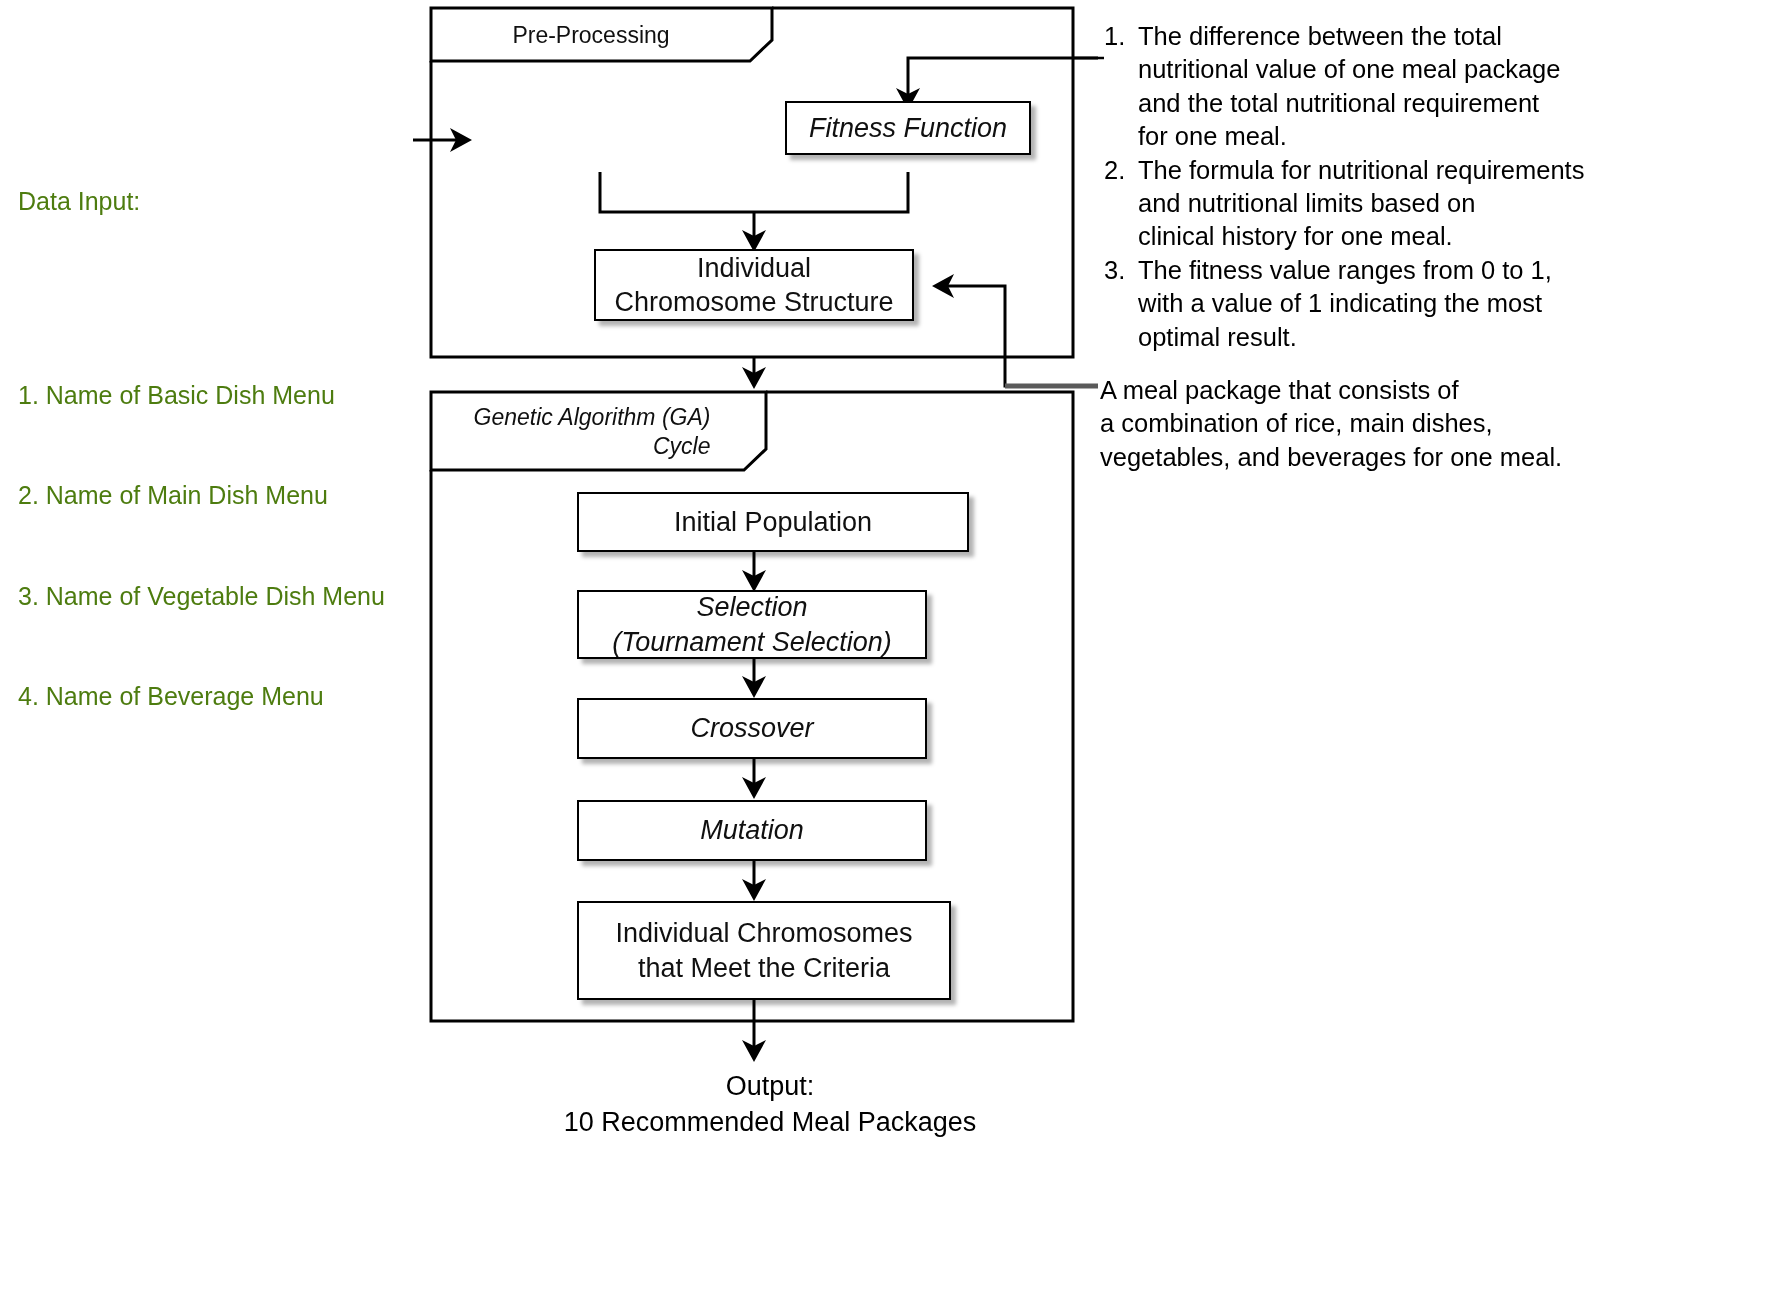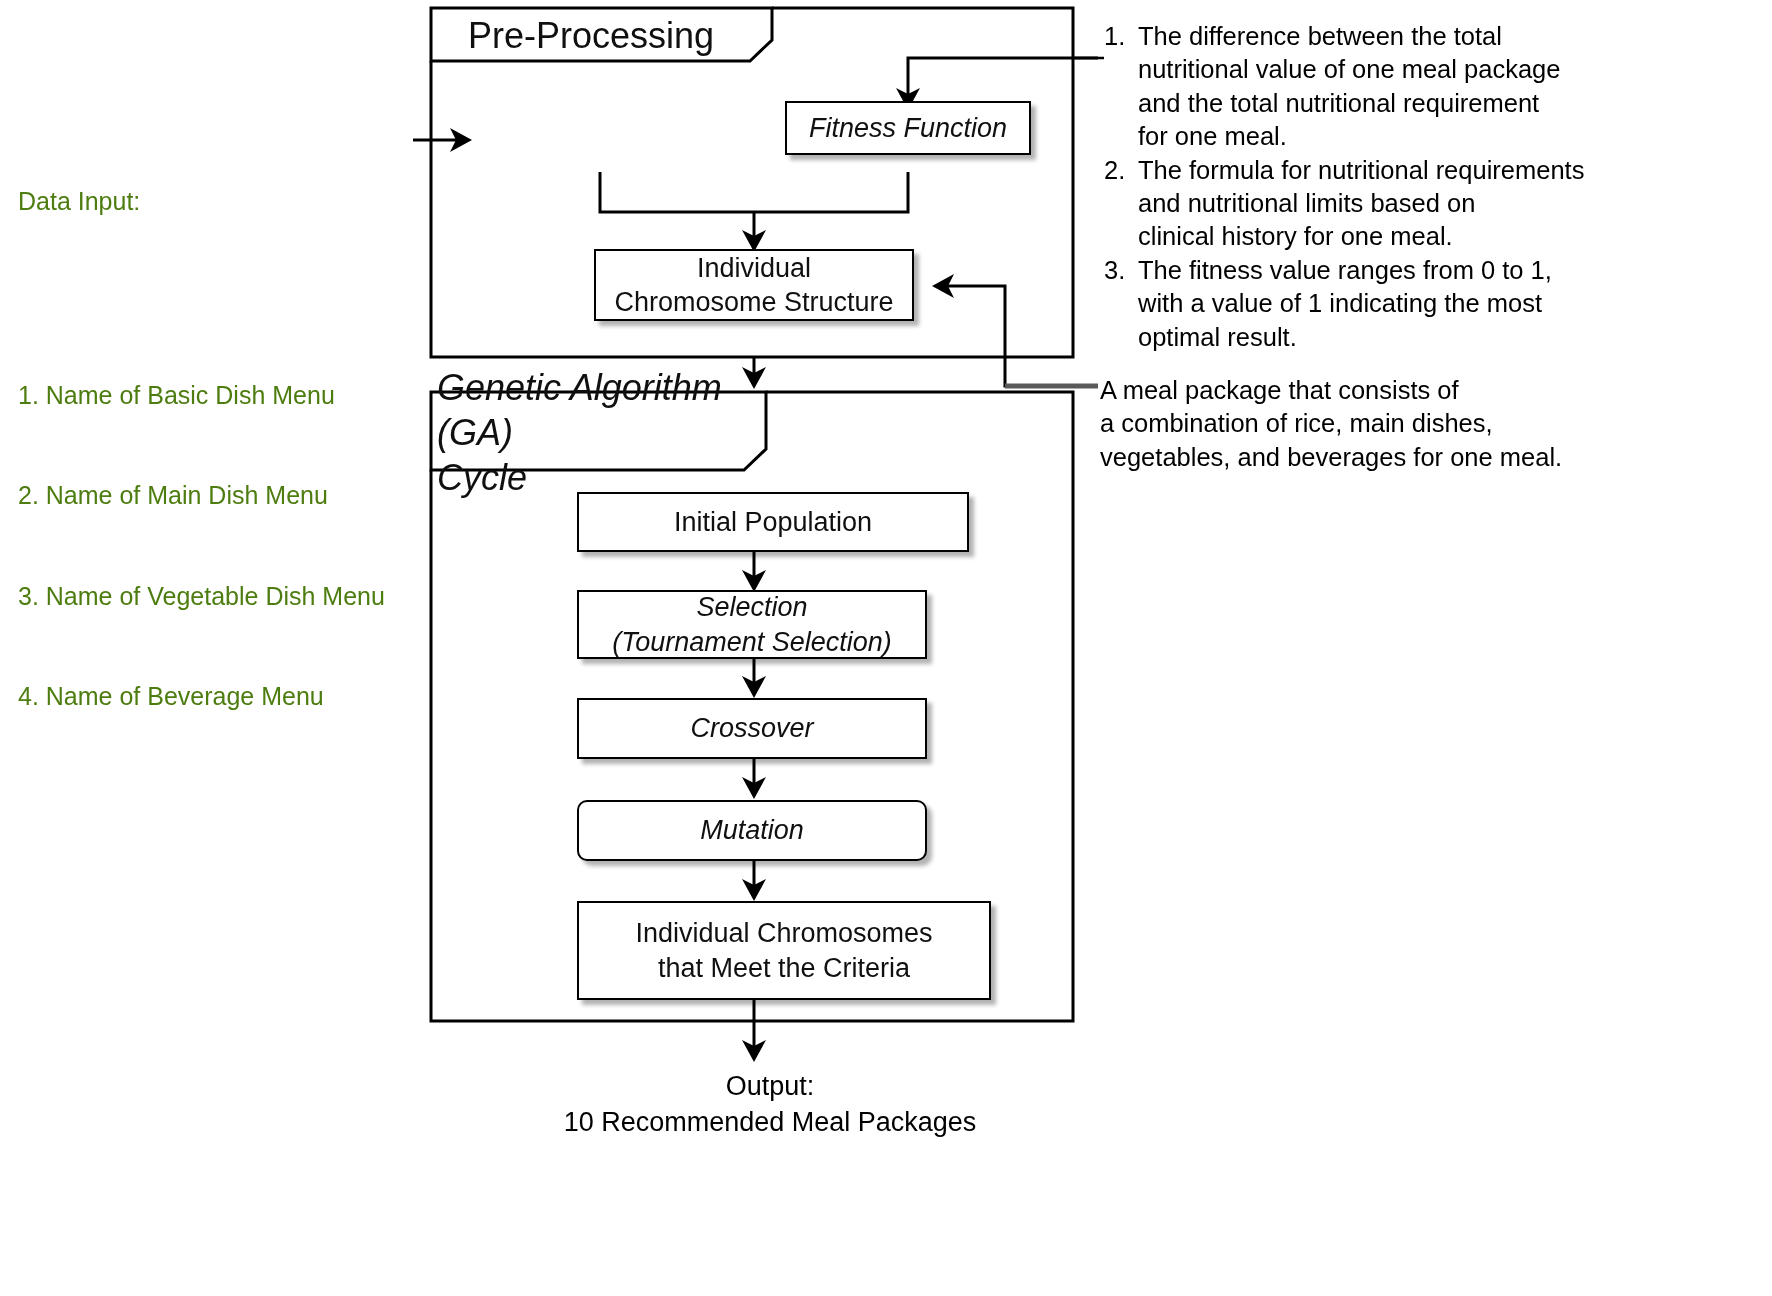--- a/index.html
+++ b/index.html
@@ -98,23 +98,23 @@
     justify-content: center;
     text-align: center;
     font-size: 27px;
     line-height: 1.26;
     color: #101010;
     white-space: pre-line;
   }
   .node.italic { font-style: italic; }
   .frame-tab {
     position: absolute;
-    font-size: 36px;
+    font-size: 23px;
     line-height: 1.25;
-    text-align: left;
+    text-align: right;
     color: #101010;
     white-space: pre-line;
     display: flex;
     align-items: center;
     justify-content: center;
   }
   .frame-tab.italic { font-style: italic; }
 </style>
 </head>
 <body>
@@ -173,23 +173,23 @@
   <div class="frame-tab italic" style="left:437px; top:398px; width:310px; height:68px;">Genetic Algorithm (GA)
 Cycle</div>
 
   <div class="node" style="left:577px; top:492px; width:392px; height:60px;">Initial Population</div>
 
   <div class="node italic" style="left:577px; top:590px; width:350px; height:69px;">Selection
 (Tournament Selection)</div>
 
   <div class="node italic" style="left:577px; top:698px; width:350px; height:61px;">Crossover</div>
 
-  <div class="node italic" style="left:577px; top:800px; width:350px; height:61px;border-radius:10px;">Mutation</div>
-
-  <div class="node" style="left:577px; top:901px; width:414px; height:99px;">Individual Chromosomes
+  <div class="node italic" style="left:577px; top:800px; width:350px; height:61px;">Mutation</div>
+
+  <div class="node" style="left:577px; top:901px; width:374px; height:99px;">Individual Chromosomes
 that Meet the Criteria</div>
 
   <div class="txt" id="data-input-block">
     <div id="data-input-title">Data Input:</div>
     <div id="data-input-list">
       <span class="li">1. Name of Basic Dish Menu</span>
       <span class="li">2. Name of Main Dish Menu</span>
       <span class="li">3. Name of Vegetable Dish Menu</span>
       <span class="li">4. Name of Beverage Menu</span>
     </div>

